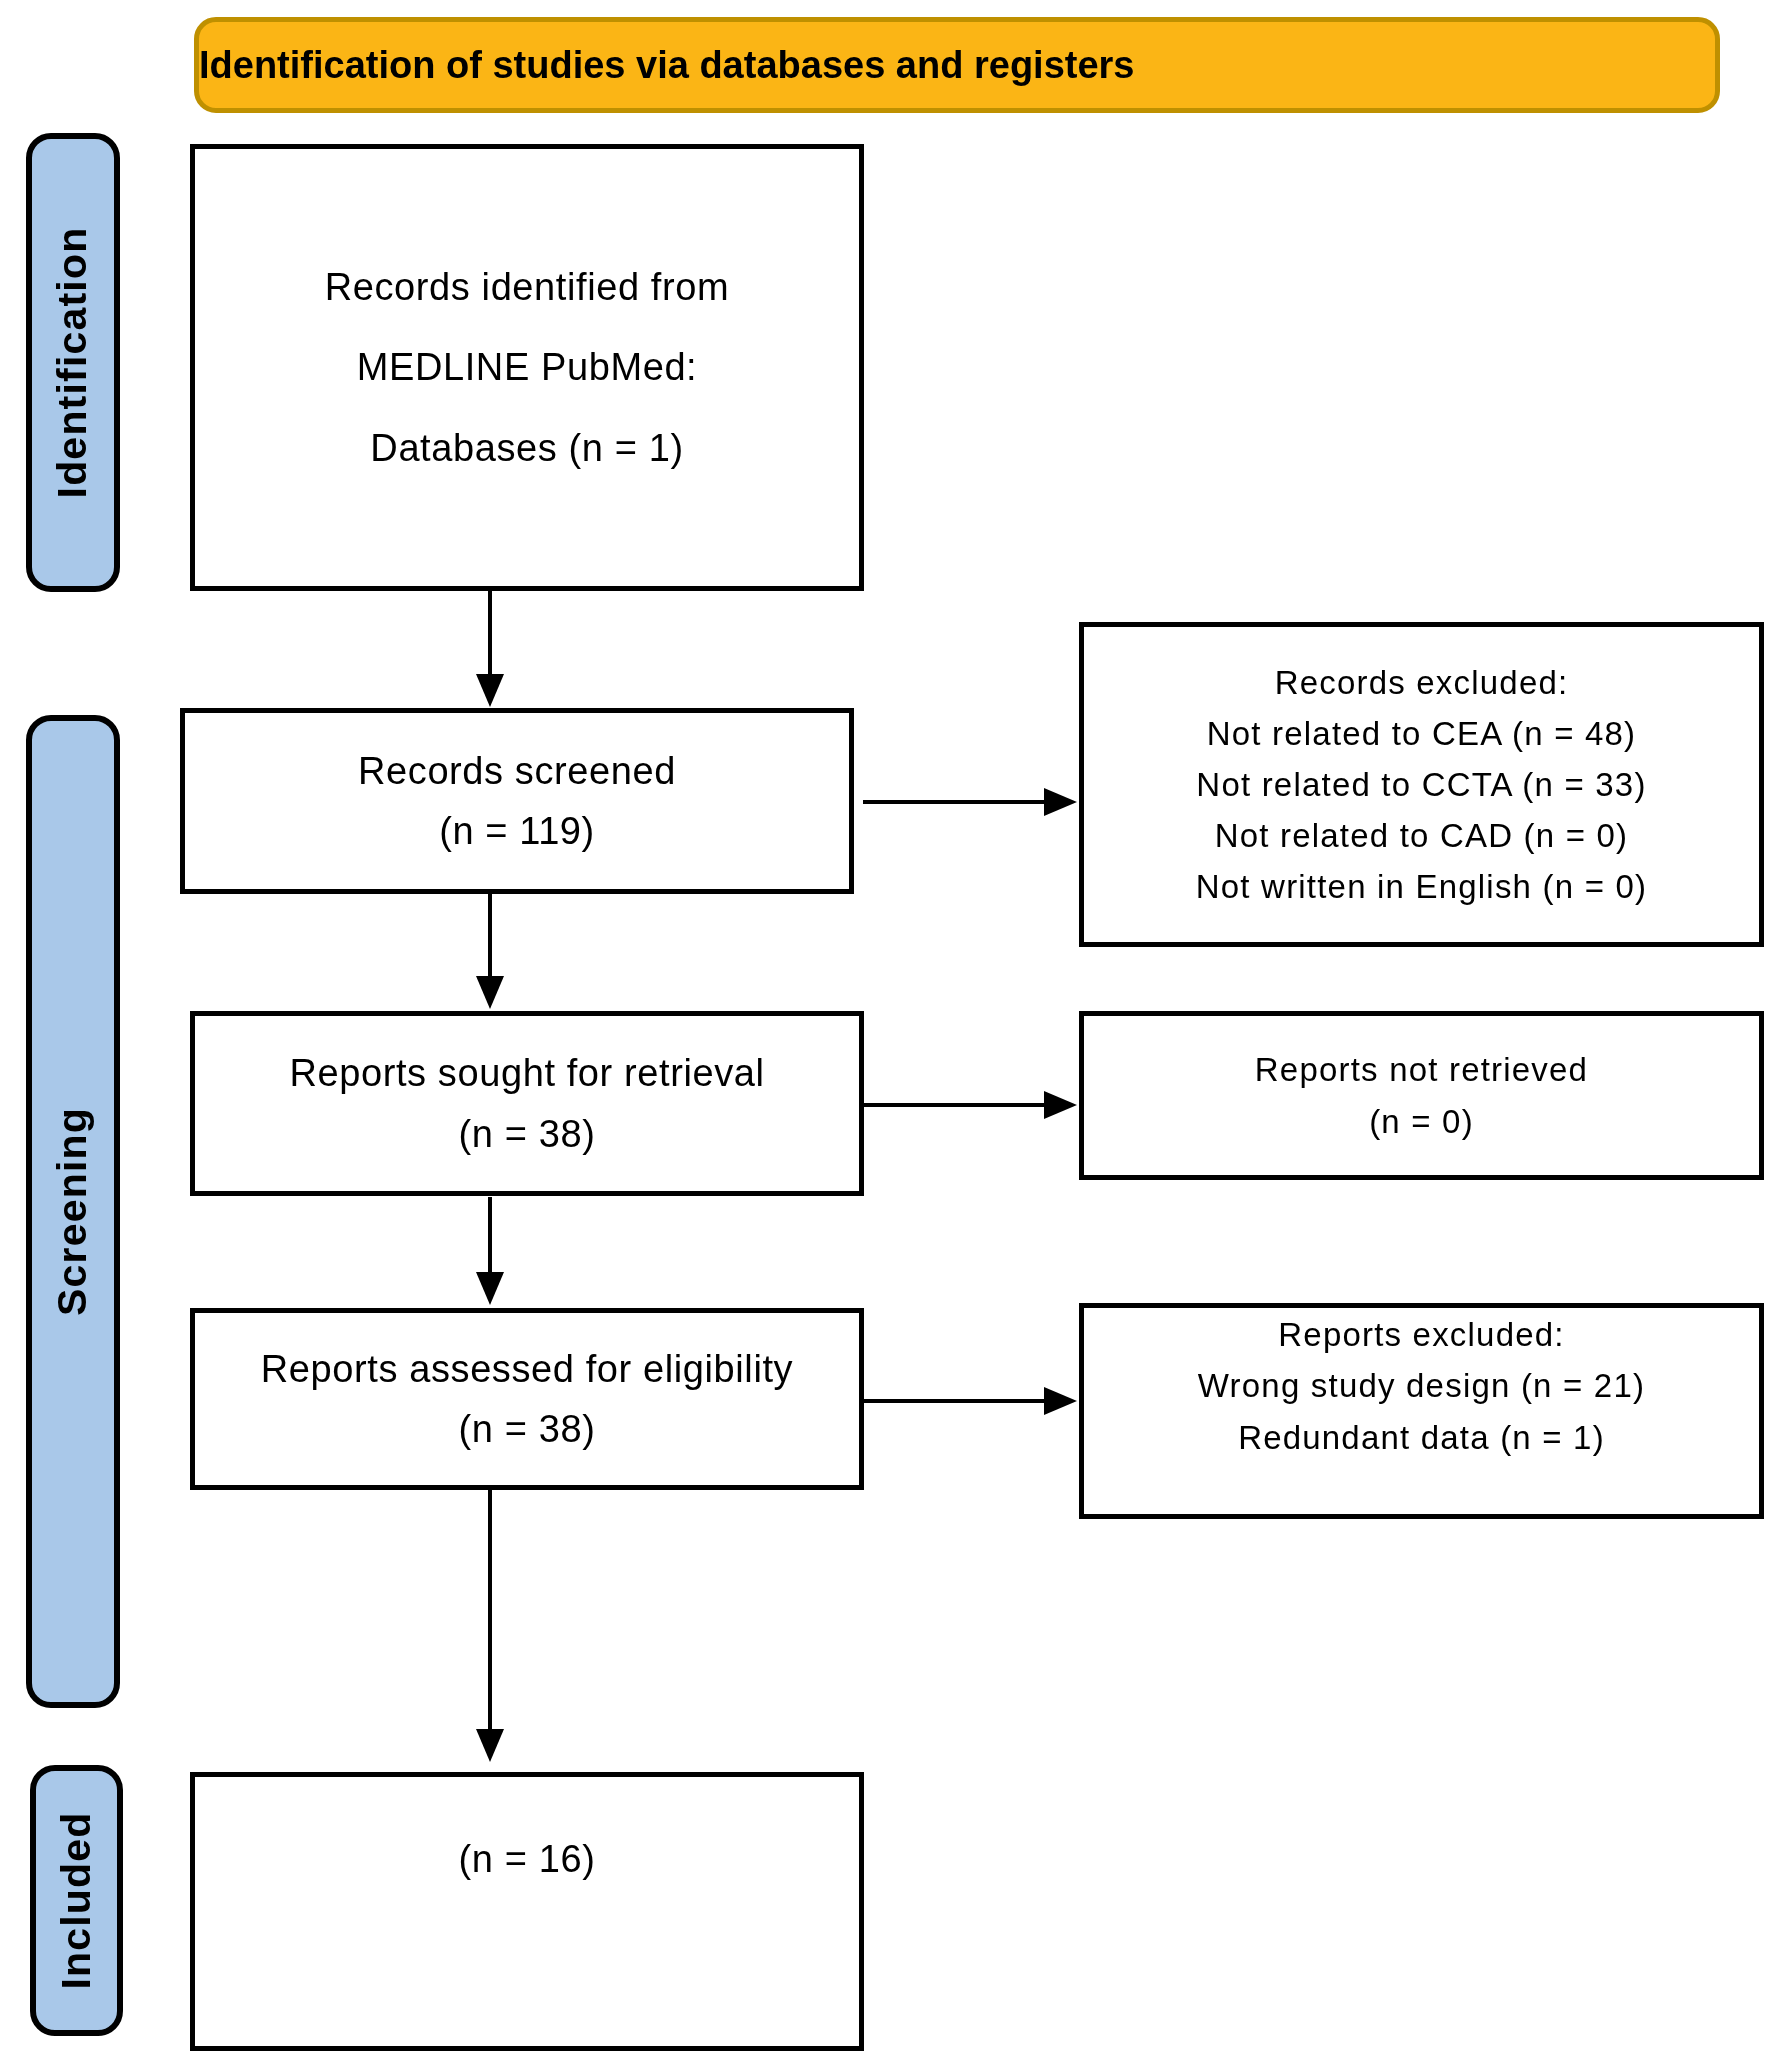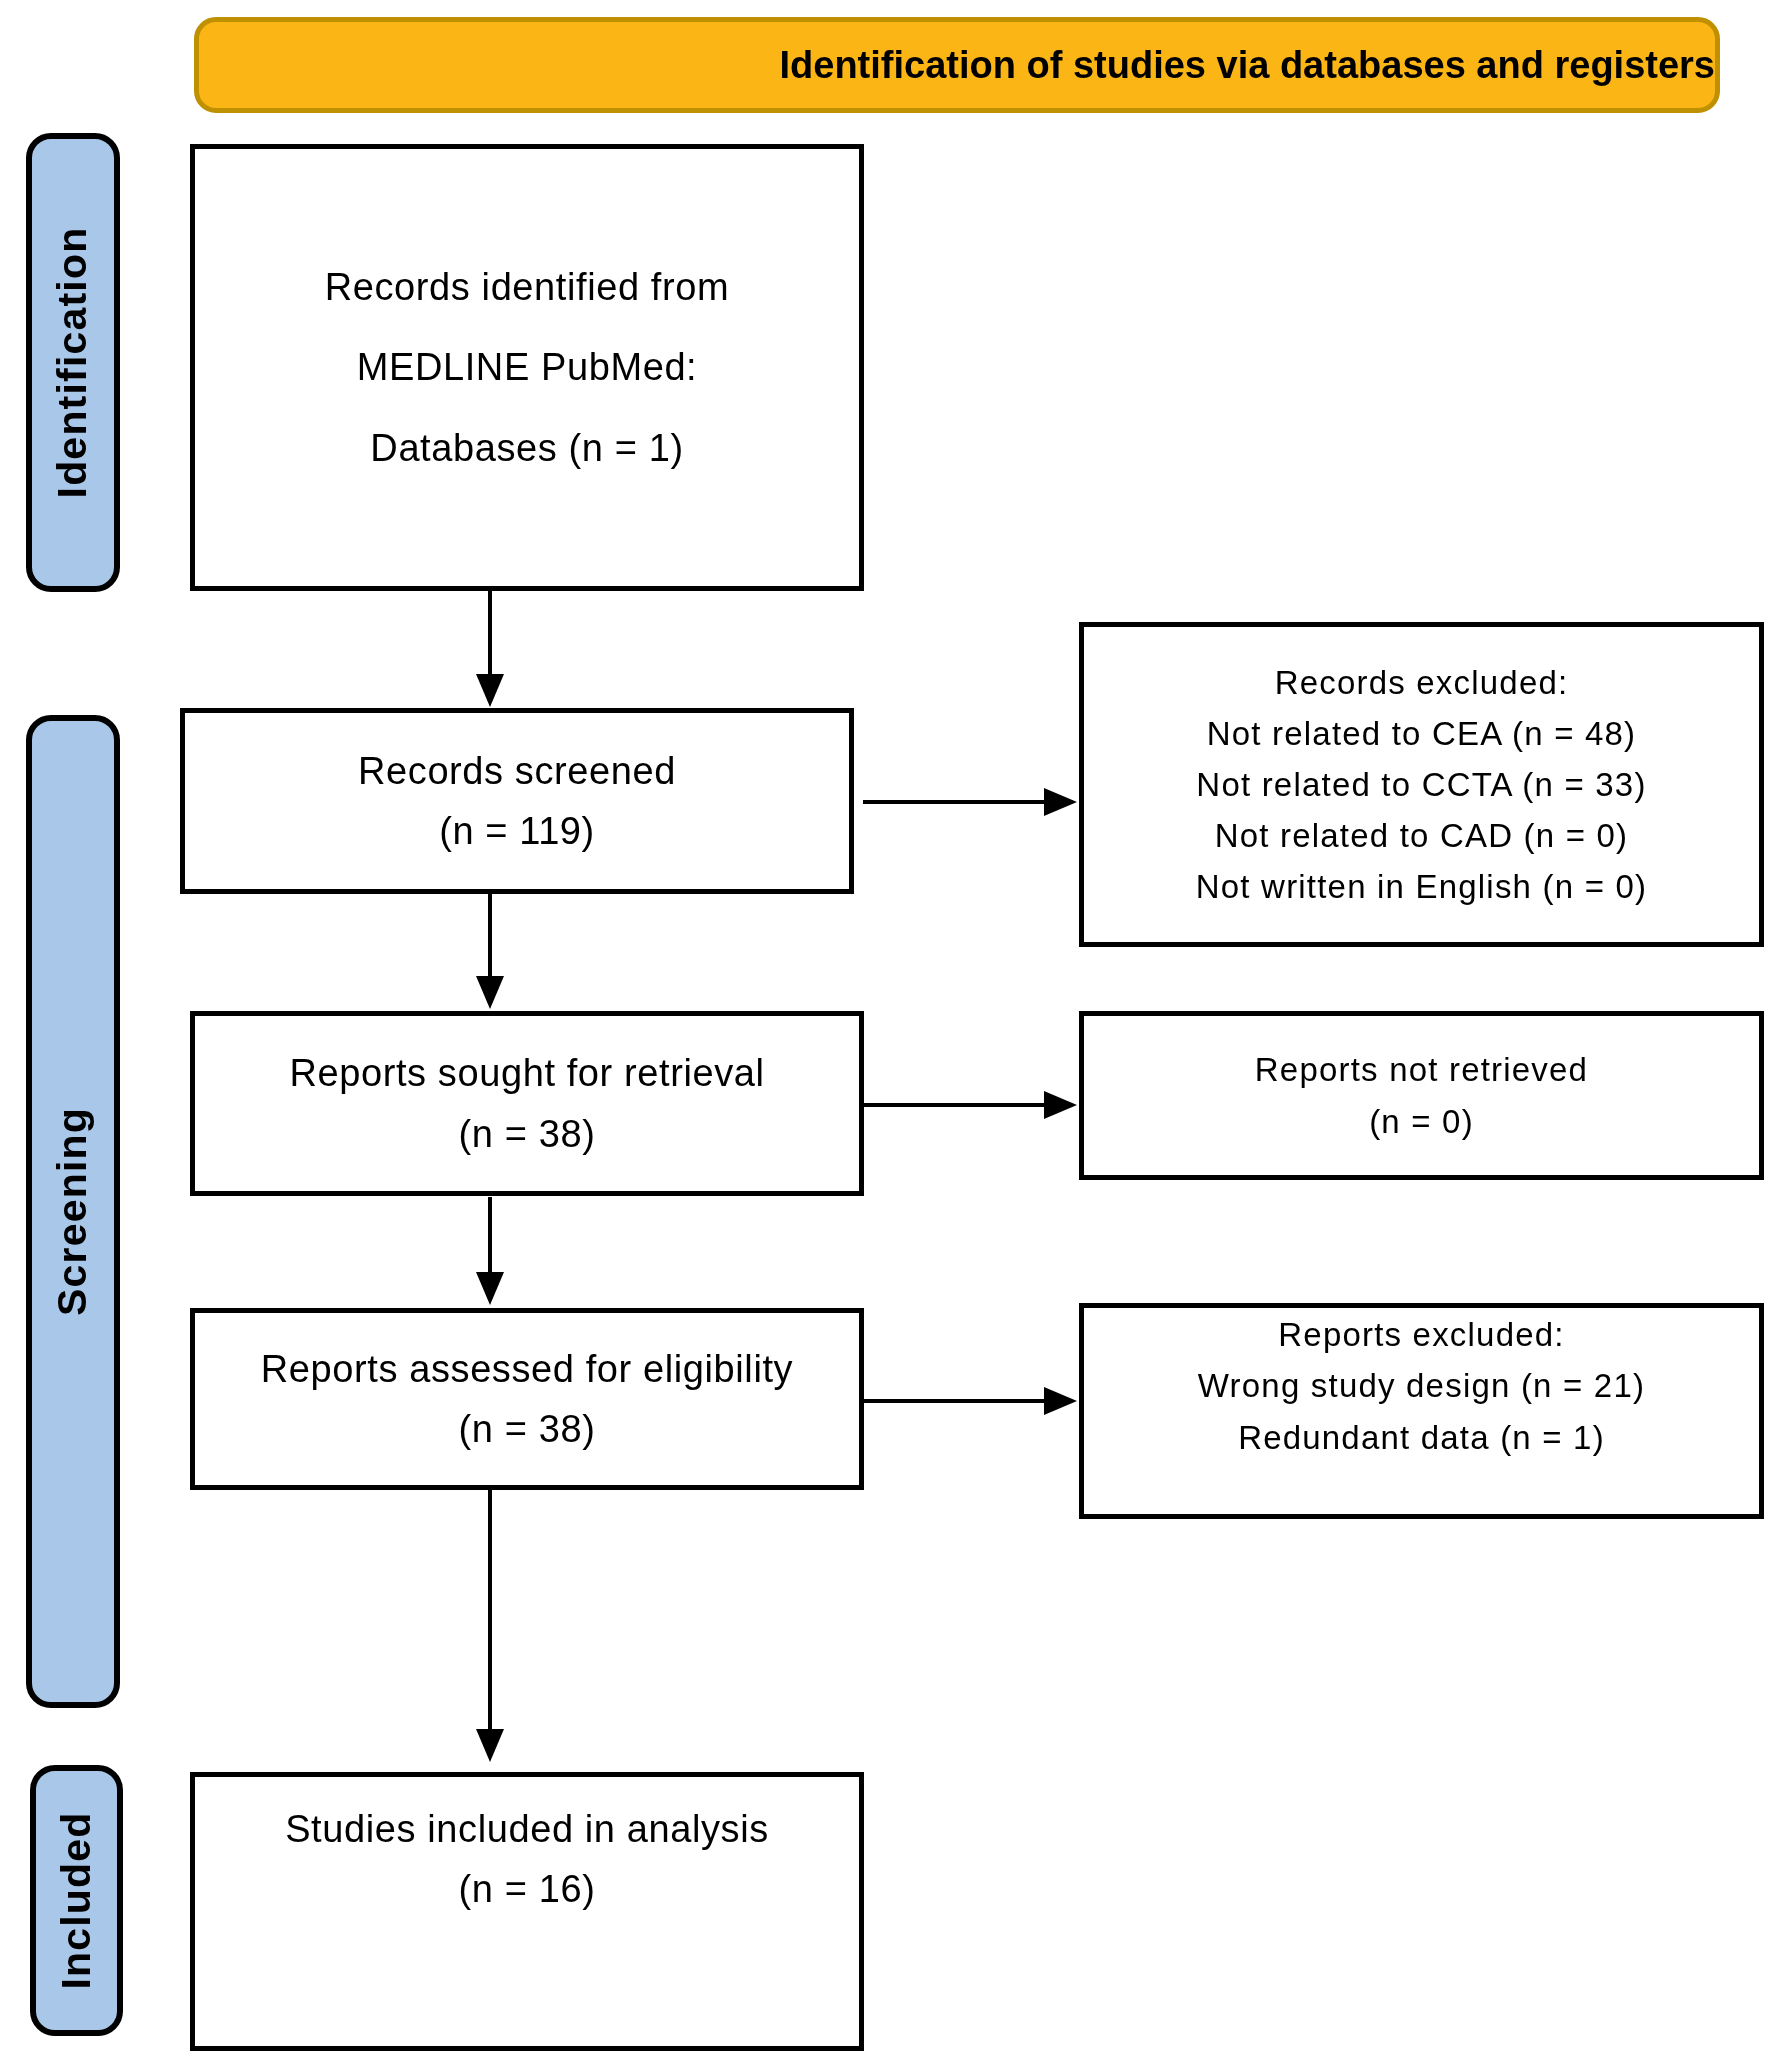--- a/index.html
+++ b/index.html
@@ -18,21 +18,21 @@
     background:#ffffff;
     overflow:hidden;
   }
   
   .header{
     position:absolute;
     left:194px; top:17.3px; width:1526px; height:96px;
     background:var(--header-fill);
     border:5.6px solid var(--header-border);
     border-radius:22px;
-    display:flex;align-items:center;justify-content:flex-end;
+    display:flex;align-items:center;justify-content:flex-start;
     font-size:38px;font-weight:bold;letter-spacing:0px;
     text-align:center;
   }
   
   .stage{
     position:absolute;
     background:var(--stage-fill);
     border:6.8px solid #000;
     border-radius:25px;
     display:flex;align-items:center;justify-content:center;
@@ -113,21 +113,20 @@
     <div>Reports sought for retrieval</div>
     <div>(n = 38)</div>
   </div>
 
   <div class="fbox box-reports-assessed">
     <div>Reports assessed for eligibility</div>
     <div>(n = 38)</div>
   </div>
 
   <div class="fbox box-studies-included">
-    <div>Studies included in analysis</div>
     <div>(n = 16)</div>
   </div>
 
   <div class="fbox side box-records-excluded">
     <div>Records excluded:</div>
     <div>Not related to CEA (n = 48)</div>
     <div>Not related to CCTA (n = 33)</div>
     <div>Not related to CAD (n = 0)</div>
     <div>Not written in English (n = 0)</div>
   </div>

